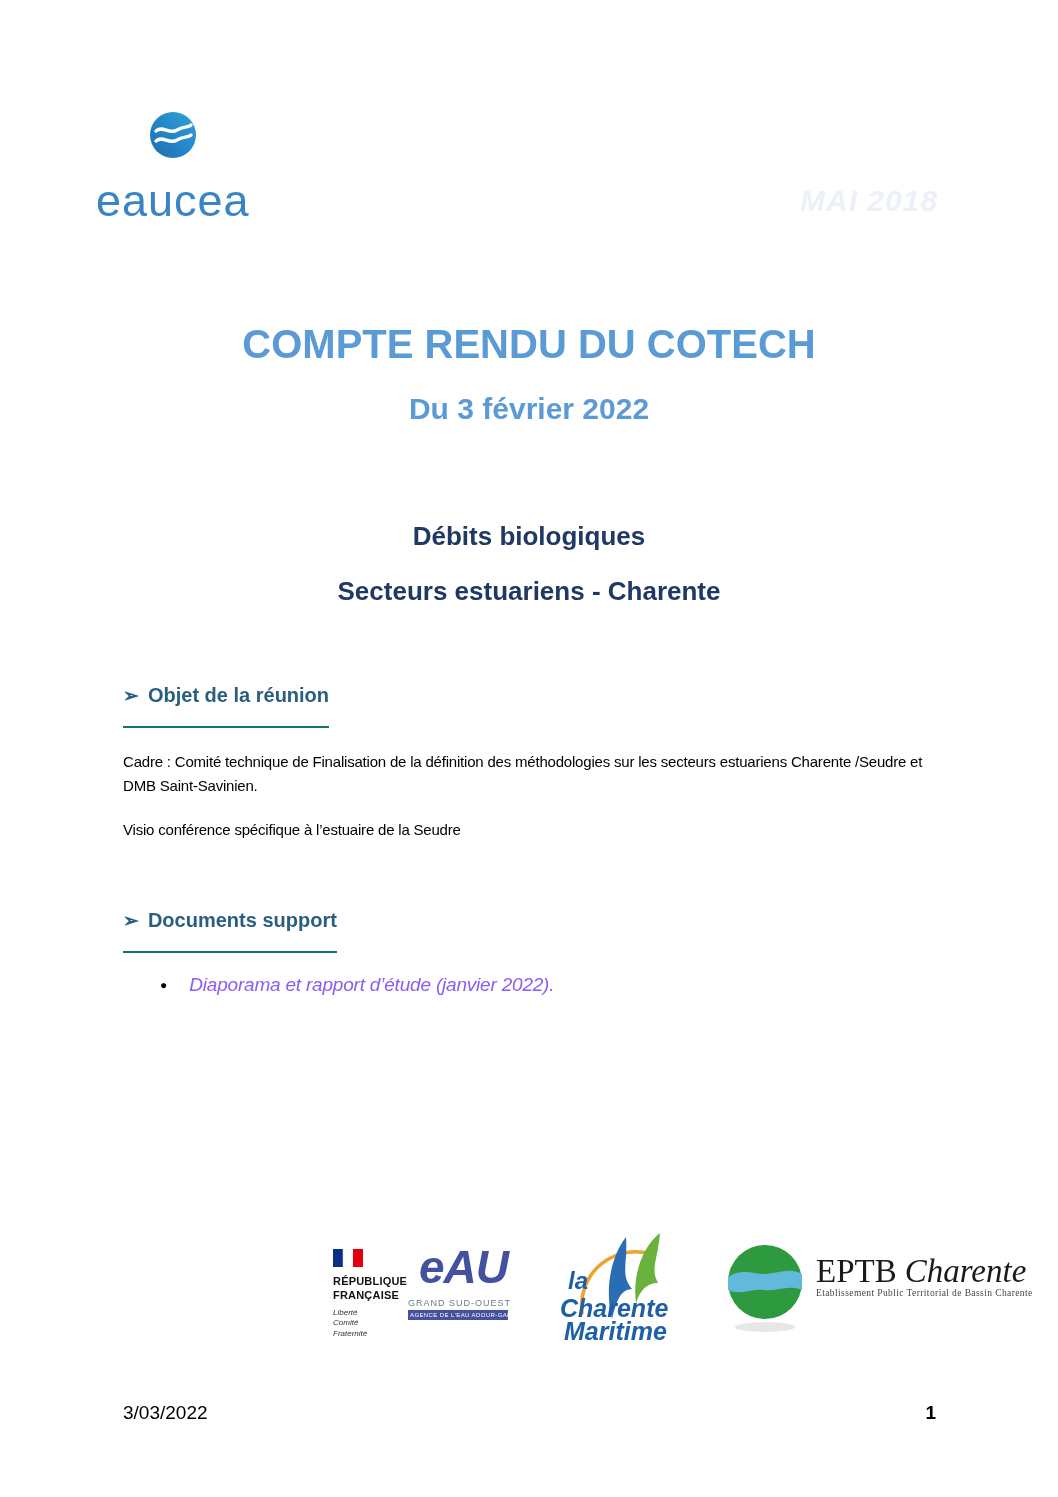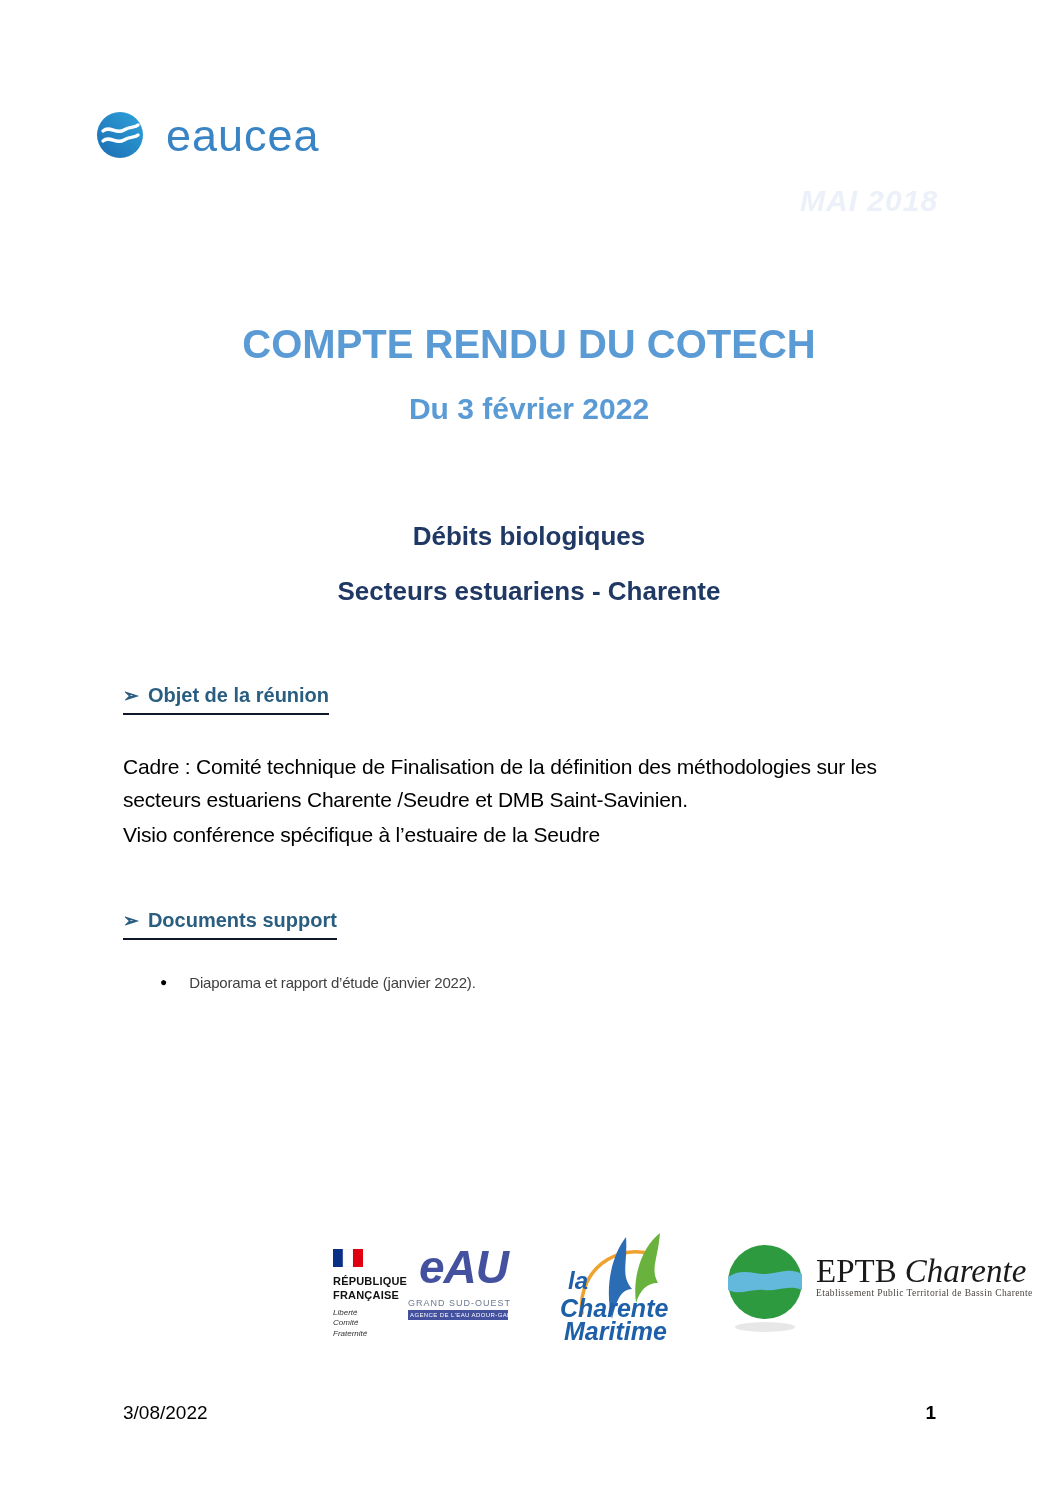--- a/index.html
+++ b/index.html
@@ -4,21 +4,21 @@
 <style>
   html,body{margin:0;padding:0;background:#ffffff;}
   .page{
     position:relative;
     width:1058px;height:1497px;
     background:#ffffff;
     font-family:"Liberation Sans", sans-serif;
     overflow:hidden;
   }
   
-  .brand{position:absolute;left:96px;top:111px;display:flex;align-items:center;gap:22px;}
+  .brand{position:absolute;left:96px;top:111px;display:flex;align-items:center;gap:15px;flex-direction:column;}
   .brand-text{font-size:45px;color:#3884c4;letter-spacing:1px;font-weight:400;line-height:1;padding-bottom:4px;}
   
   .watermark{
     position:absolute;left:800px;top:184px;
     font-size:30px;font-weight:bold;font-style:italic;
     color:#ecf0f8;letter-spacing:1px;
   }
   
   .title-main{
     position:absolute;left:0;top:322px;width:100%;
@@ -32,35 +32,35 @@
   .subject1{
     position:absolute;left:0;top:521px;width:100%;
     text-align:center;font-size:26px;font-weight:bold;color:#1f3864;
   }
   .subject2{
     position:absolute;left:0;top:576px;width:100%;
     text-align:center;font-size:26px;font-weight:bold;color:#1f3864;
   }
   
   .section-heading{position:absolute;left:123px;font-size:20px;font-weight:600;color:#2a5e80;}
-  .section-heading .hwrap{border-bottom:2px solid #0f172a;padding-bottom:6px;display:inline-block;}
+  .section-heading .hwrap{border-bottom:2px solid #0f766e;padding-bottom:19px;display:inline-block;}
   .section-heading .arrow{margin-right:9px;font-size:19px;}
   .sh-1{top:684px;}
   .sh-2{top:909px;}
   
   .body-par{
     position:absolute;left:123px;width:832px;
-    font-size:21px;color:#000;line-height:1.58;letter-spacing:-0.2px;
+    font-size:15px;color:#000;line-height:1.58;letter-spacing:-0.2px;
   }
   .p-1{top:750px;}
   .p-2{top:818px;}
   
   .bullet-row{position:absolute;left:160px;top:974px;display:flex;align-items:baseline;}
   .bullet-dot{font-size:12px;color:#000;margin-right:22px;position:relative;top:-2px;}
-  .bullet-text{font-size:15px;color:#404040;letter-spacing:-0.2px;}
+  .bullet-text{font-size:19px;color:#8b5cf6;letter-spacing:-0.2px;font-style:italic;}
   
   .logo-seudre{position:absolute;left:112px;top:1234px;}
   .logo-rf{position:absolute;left:333px;top:1249px;width:80px;}
   .rf-flag{display:block;margin-bottom:4px;}
   .rf-name{font-size:11px;font-weight:bold;color:#111;line-height:1.25;letter-spacing:0.2px;}
   .rf-motto{margin-top:5px;font-size:8px;font-style:italic;color:#333;line-height:1.35;}
   .logo-eau{position:absolute;left:408px;top:1247px;width:100px;text-align:right;}
   .eau-word{font-size:46px;font-weight:bold;color:#44519f;line-height:0.9;letter-spacing:-1px;font-style:italic;}
   .eau-line1{margin-top:10px;font-size:9px;color:#6b7a8f;letter-spacing:1px;white-space:nowrap;}
   .eau-banner{margin-top:2px;background:#44519f;color:#fff;font-size:6px;letter-spacing:0.4px;padding:2px 2px;white-space:nowrap;}
@@ -167,16 +167,16 @@
       </svg>
     </span>
     <div class="eptb-textcol">
       <div class="eptb-name">
         <span>EPTB</span><span class="ital">Charente</span>
       </div>
       <div class="eptb-sub">Etablissement Public Territorial de Bassin Charente</div>
     </div>
   </div>
 
-  <div class="footer-date">3/08/2022</div>
+  <div class="footer-date">3/03/2022</div>
   <div class="footer-page">1</div>
 
 </div>
 
 </body></html>

